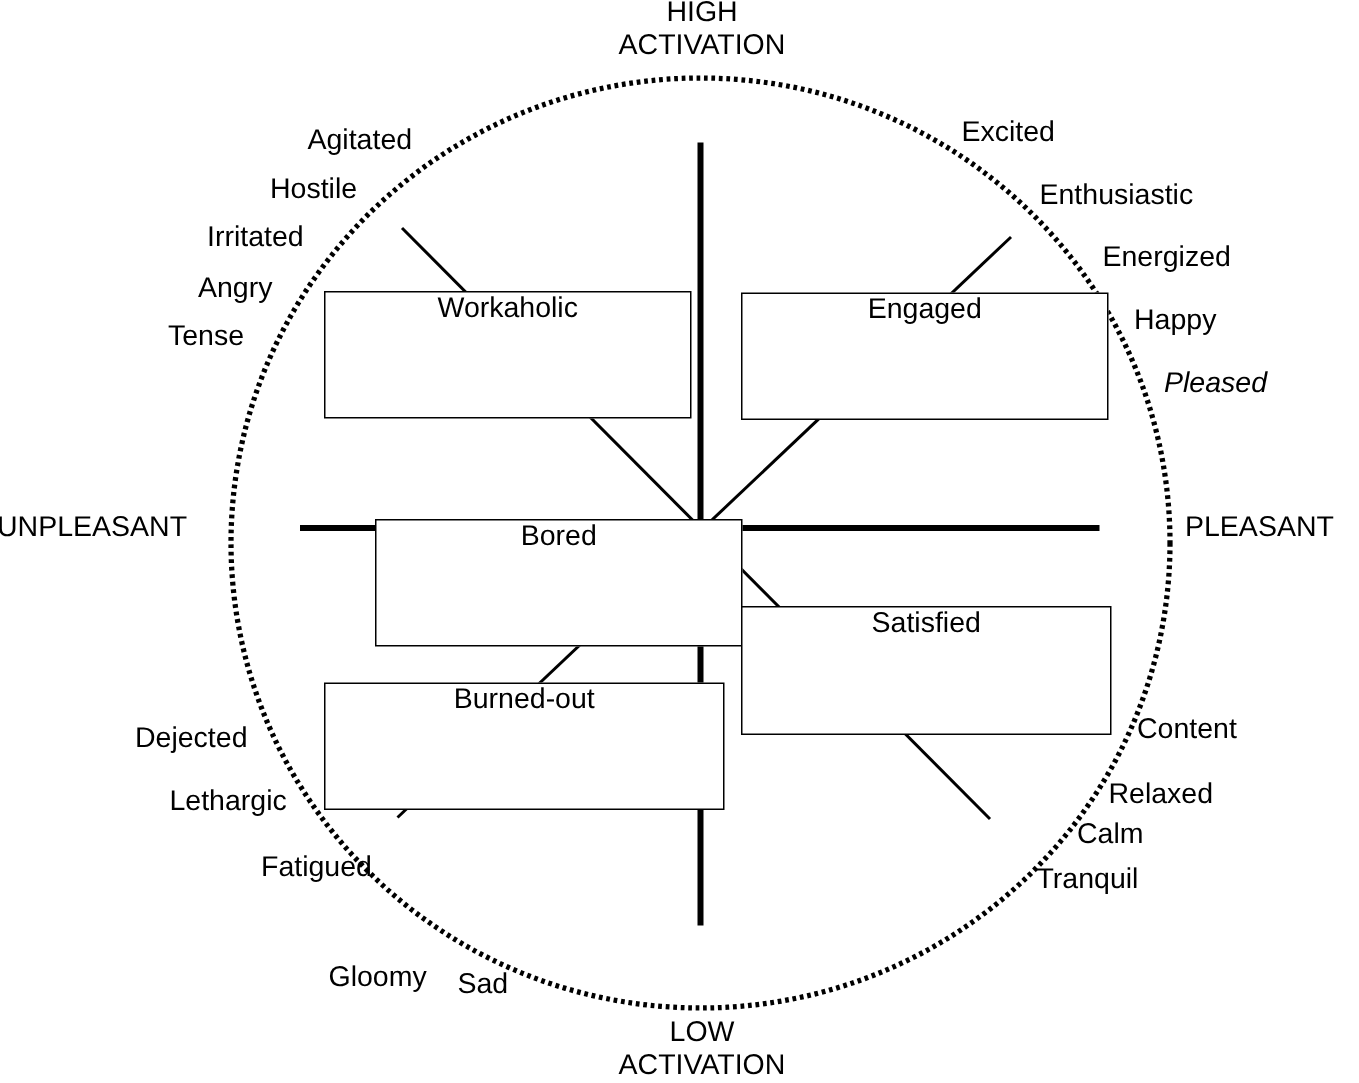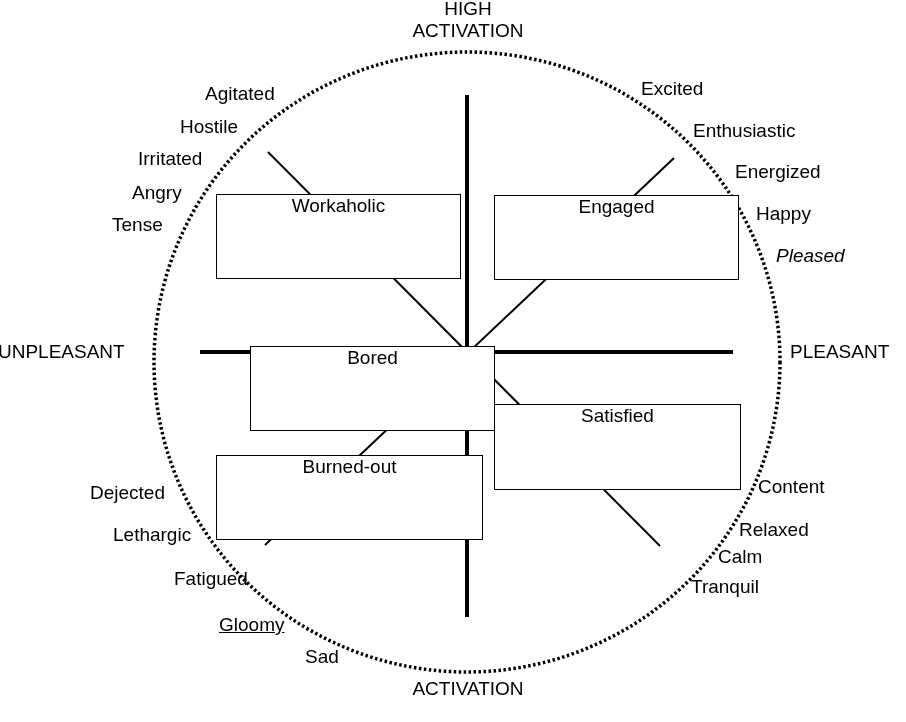--- a/index.html
+++ b/index.html
@@ -38,39 +38,40 @@
 </div>
 <div class="box" style="left:494px; top:404px; width:247px; height:86px;">
   <span>Satisfied</span>
 </div>
 
 <div class="axis-lbl" style="left:368px; top:-2px; width:200px;">
   <div>HIGH</div>
   <div>ACTIVATION</div>
 </div>
 <div class="axis-lbl" style="left:368px; top:678px; width:200px;">
+  <div>LOW</div>
   <div>ACTIVATION</div>
 </div>
 <div class="axis-lbl" style="left:-2px; top:341px;">UNPLEASANT</div>
 <div class="axis-lbl" style="left:790px; top:341px;">PLEASANT</div>
 
 <div class="lbl" style="left:205px; top:83px;">Agitated</div>
 <div class="lbl" style="left:180px; top:116px;">Hostile</div>
 <div class="lbl" style="left:138px; top:148px;">Irritated</div>
 <div class="lbl" style="left:132px; top:182px;">Angry</div>
 <div class="lbl" style="left:112px; top:214px;">Tense</div>
 
 <div class="lbl" style="left:641px; top:78px;">Excited</div>
 <div class="lbl" style="left:693px; top:120px;">Enthusiastic</div>
 <div class="lbl" style="left:735px; top:161px;">Energized</div>
 <div class="lbl" style="left:756px; top:203px;">Happy</div>
 <div class="lbl" style="left:776px; top:245px;font-style:italic;">Pleased</div>
 
 <div class="lbl" style="left:90px; top:482px;">Dejected</div>
 <div class="lbl" style="left:113px; top:524px;">Lethargic</div>
 <div class="lbl" style="left:154px; top:568px;margin-left:20px;">Fatigued</div>
-<div class="lbl" style="left:219px; top:614px;text-decoration:underline;">Gloomy</div>
+<div class="lbl" style="left:219px; top:641px;">Gloomy</div>
 <div class="lbl" style="left:305px; top:646px;">Sad</div>
 
 <div class="lbl" style="left:758px; top:476px;">Content</div>
 <div class="lbl" style="left:739px; top:519px;">Relaxed</div>
 <div class="lbl" style="left:718px; top:546px;">Calm</div>
 <div class="lbl" style="left:691px; top:576px;">Tranquil</div>
 
 </body></html>

